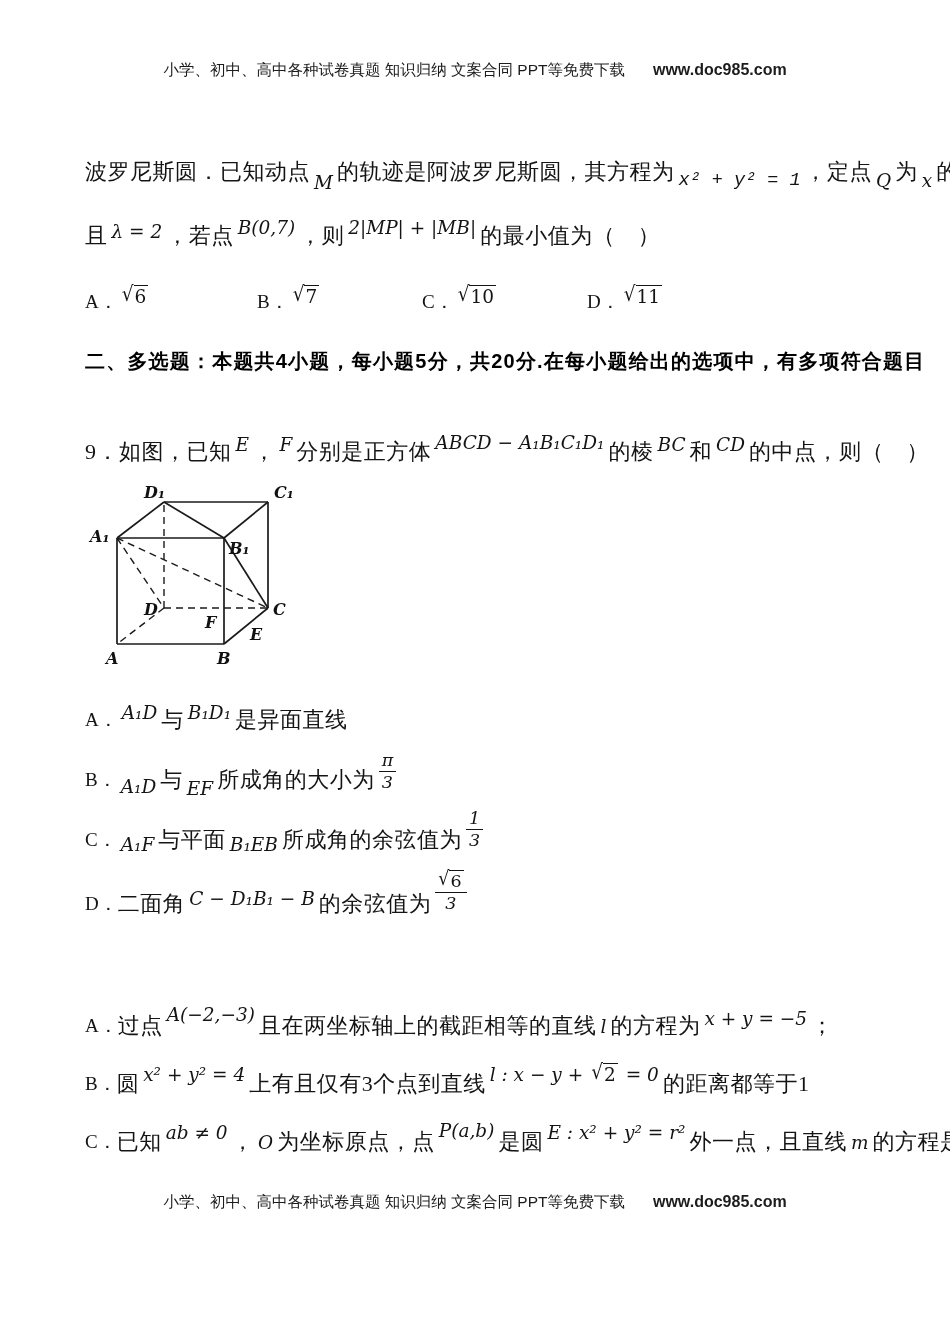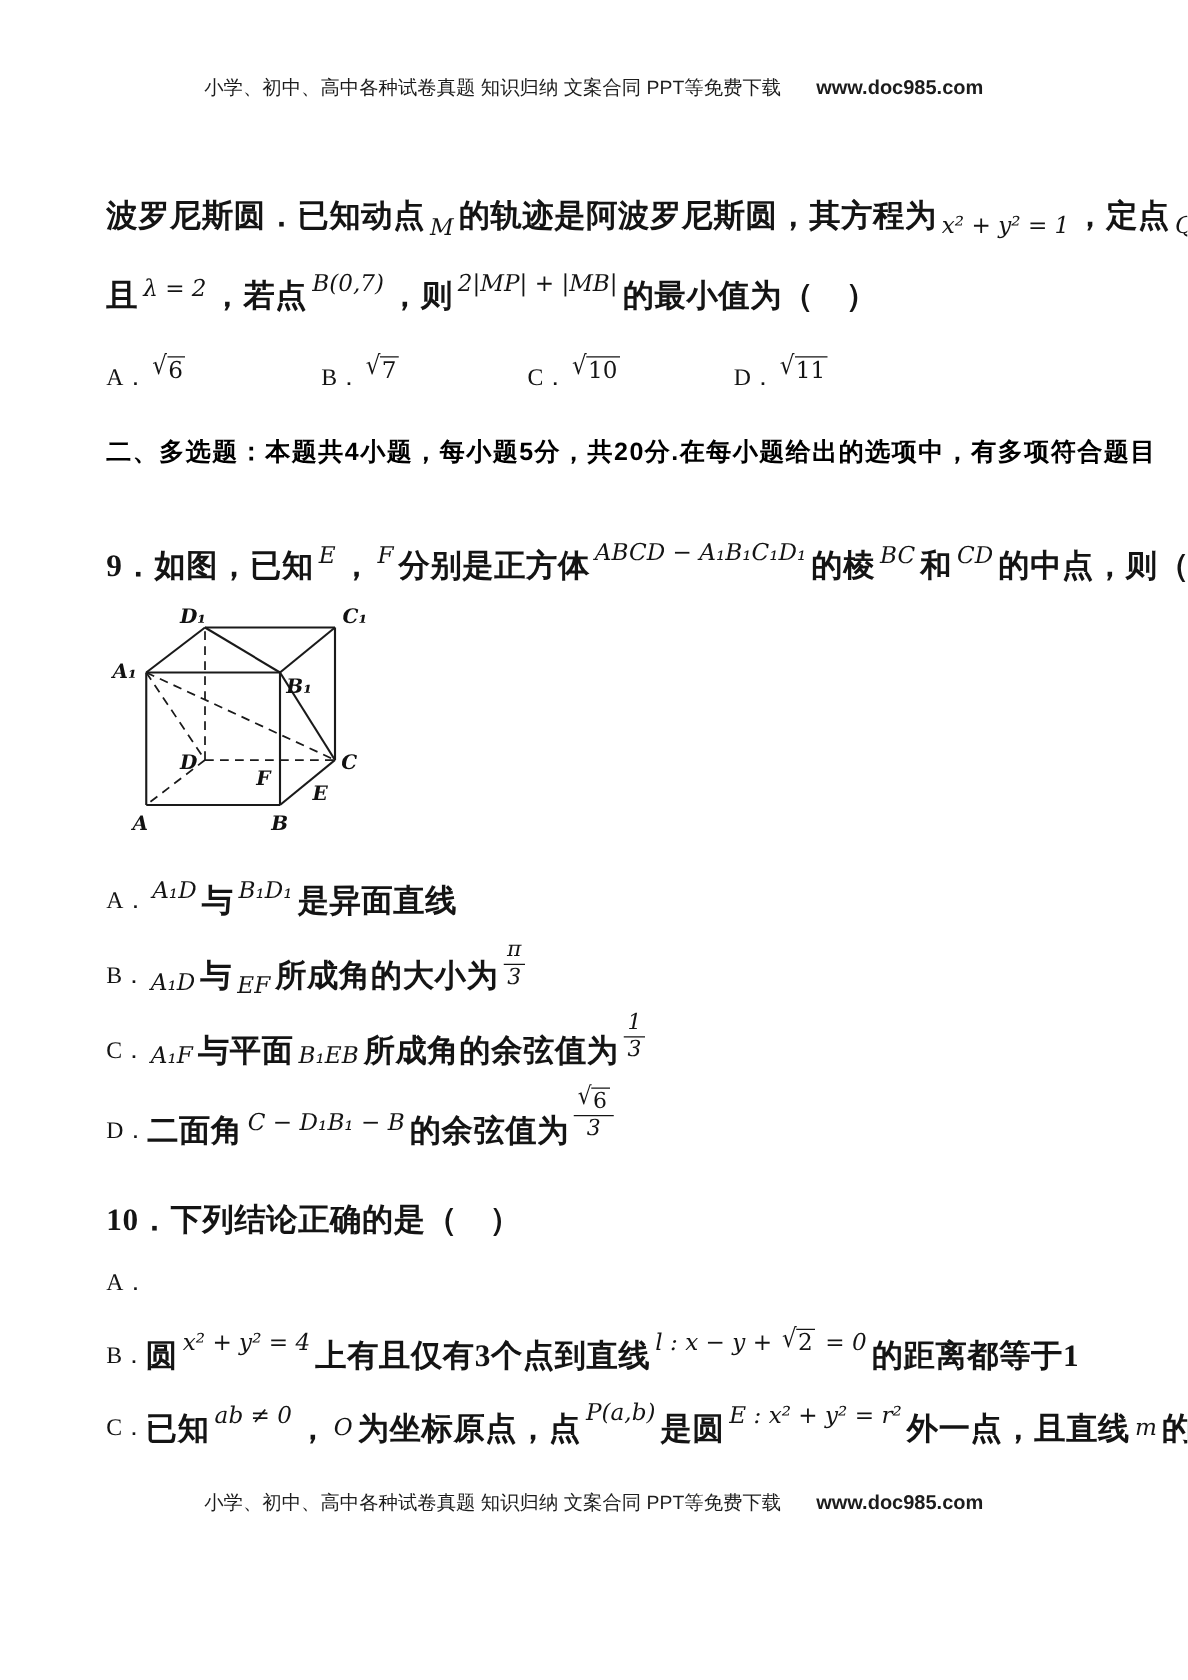--- a/index.html
+++ b/index.html
@@ -1,19 +1,19 @@
 <!DOCTYPE html>
 <html><head>
 <meta charset="utf-8">
 <style>
   html,body{margin:0;padding:0;background:#fff;}
   #page{position:relative;width:950px;height:1344px;background:#ffffff;overflow:hidden;
         font-family:"Liberation Serif",serif;color:#141414;}
   .line{position:absolute;display:flex;align-items:center;white-space:nowrap;}
-  .cjk{position:relative;font-size:25px;letter-spacing:.5px;white-space:pre;font-weight:bold;}
+  .cjk{position:relative;font-size:22px;letter-spacing:.5px;white-space:pre;}
   .math{position:relative;font-family:"DejaVu Serif",serif;font-style:italic;font-size:18.5px;
         margin:0 4px;white-space:pre;}
   .sqrt{display:inline-flex;align-items:flex-start;}
   .radsign{font-style:normal;line-height:1;display:inline-block;transform:scaleY(1.12);}
   .radand{border-top:1.3px solid #141414;padding:0 2px 0 1px;font-style:normal;line-height:1.15;}
   .frac{display:inline-flex;flex-direction:column;align-items:center;line-height:1.05;
         font-size:17.5px;vertical-align:middle;}
   .frac .num{border-bottom:1.3px solid #141414;padding:0 3px 1px;display:inline-flex;align-items:flex-start;}
   .frac .den{padding-top:1px;font-style:italic;}
   .pgroup{display:inline-flex;align-items:center;position:relative;}
@@ -34,21 +34,21 @@
 
   <div class="banner" style="top:60px;">
     <span>小学、初中、高中各种试卷真题  知识归纳  文案合同  PPT等免费下载</span>
     <span class="url">www.doc985.com</span>
   </div>
 
   <div class="line" style="top:143px;left:85px;height:58px;">
       <span class="cjk">波罗尼斯圆．已知动点</span>
       <span class="math" style="top: 10px;">M</span>
       <span class="cjk">的轨迹是阿波罗尼斯圆，其方程为</span>
-      <span class="math" style="top: 8px;">x² + y² = 1</span>
+      <span class="math" style="top: 8px; font-family: Liberation Mono, monospace;">x² + y² = 1</span>
       <span class="cjk">，定点</span>
       <span class="math" style="top: 8px;">Q</span>
       <span class="cjk">为</span>
       <span class="math" style="top: 8px;">x</span>
       <span class="cjk">的余弦值为，</span>
       <span class="math">P</span>
       <span class="pgroup">
         <span class="bigp">(</span>
       </span>
     </div>
@@ -173,26 +173,32 @@
   <div class="line" style="top:868px;left:85px;height:72px;">
     <span class="optlabel">D．</span>
     <span class="line" style="position:relative;display:inline-flex;">
         <span class="cjk">二面角</span>
         <span class="math" style="top: -6px; font-style: italic;">C − D₁B₁ − B</span>
         <span class="cjk">的余弦值为</span>
         <span class="frac math" style="top: -13px;"><span class="num"><span class="radsign">√</span><span class="radand">6</span></span><span class="den">3</span></span>
       </span>
   </div>
 
-  <div class="line" style="top:958px;left:85px;height:34px;">
-      <span class="cjk">10．下列结论正确的是（　）</span>
-    </div>
 
   <div class="line" style="top:1000px;left:85px;height:52px;">
     <span class="optlabel">A．</span>
+    <span class="line" style="position:relative;display:inline-flex;">
+        <span class="cjk">过点</span>
+        <span class="math" style="top: -12px;">A(−2,−3)</span>
+        <span class="cjk">且在两坐标轴上的截距相等的直线</span>
+        <span class="math">l</span>
+        <span class="cjk">的方程为</span>
+        <span class="math" style="top: -8px;">x + y = −5</span>
+        <span class="cjk">；</span>
+      </span>
   </div>
   <div class="line" style="top:1056px;left:85px;height:56px;">
     <span class="optlabel">B．</span>
     <span class="line" style="position:relative;display:inline-flex;">
         <span class="cjk">圆</span>
         <span class="math" style="top: -10px;">x² + y² = 4</span>
         <span class="cjk">上有且仅有3个点到直线</span>
         <span class="math" style="top: -10px;">l : x − y +</span>
         <span class="sqrt math" style="top: -10px;"><span class="radsign">√</span><span class="radand">2</span></span>
         <span class="math" style="top: -10px;">= 0</span>

